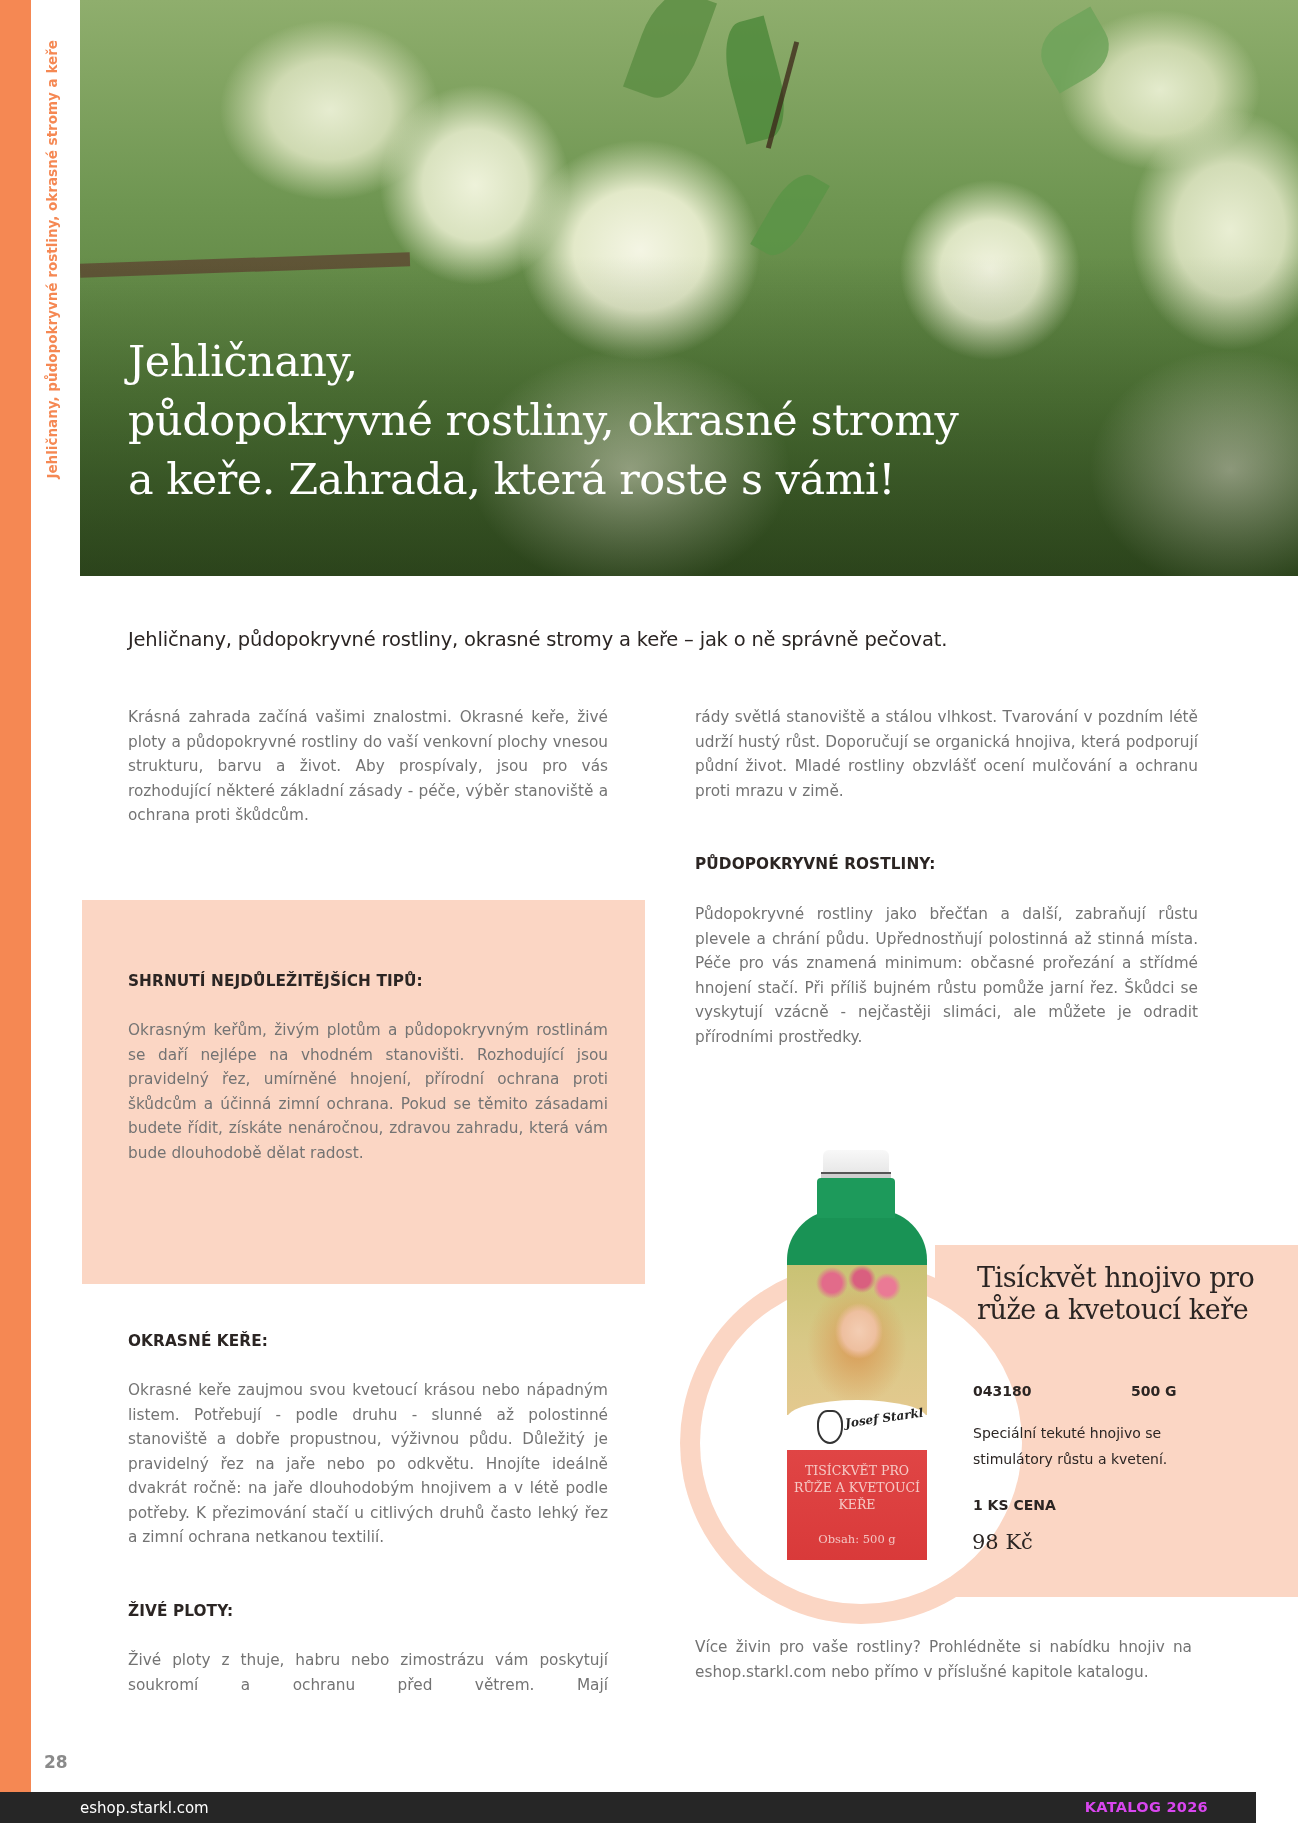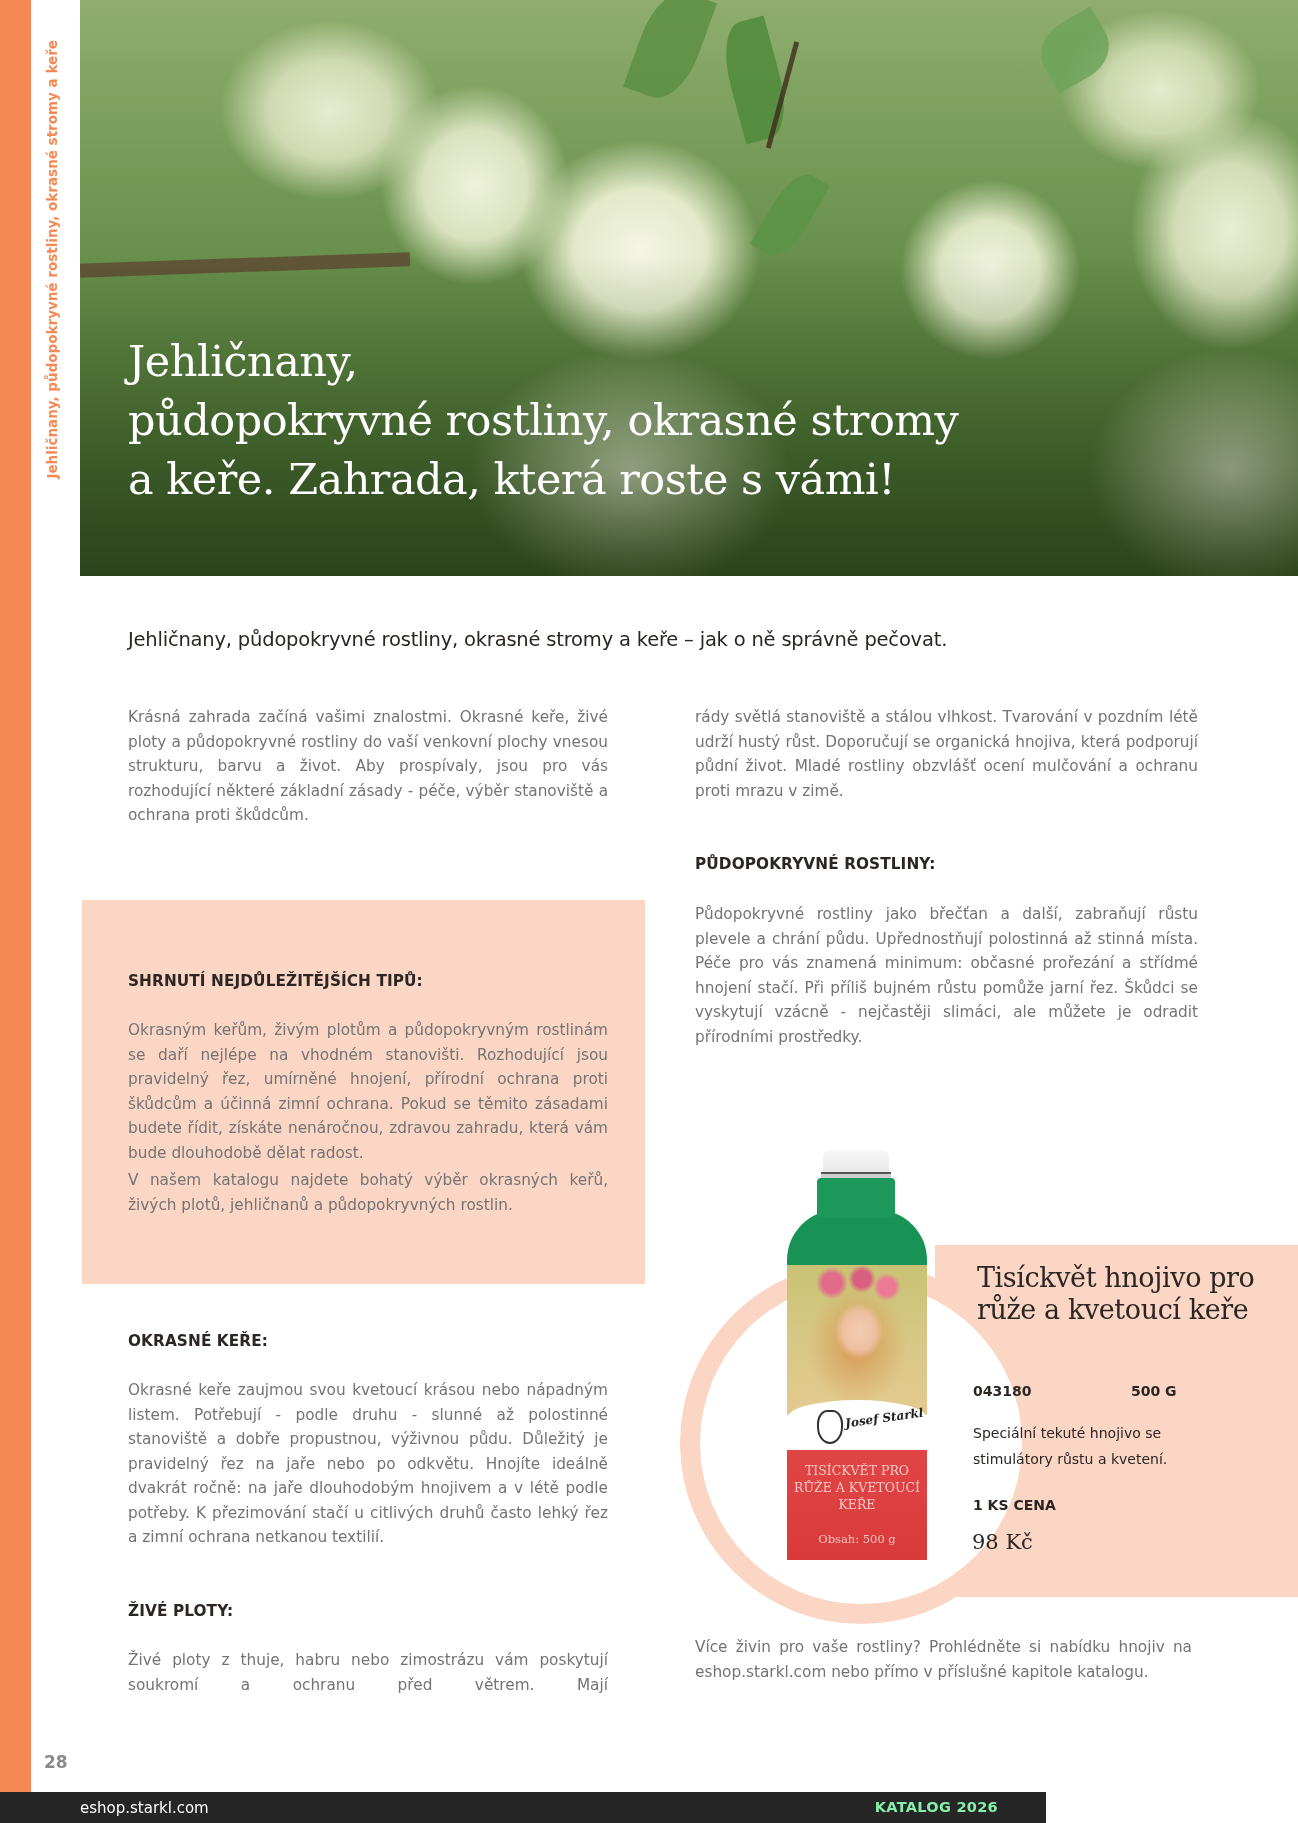--- a/index.html
+++ b/index.html
@@ -73,23 +73,23 @@
   .bottle .red-sub { position: absolute; left: 0; top: 382px; width: 140px; text-align: center; font-family: "DejaVu Serif", serif; font-size: 11.5px; color: #f3c3c0; }
 
   .promo-title { position: absolute; left: 977px; top: 1262px; width: 300px; font-family: "DejaVu Serif", serif; font-size: 27px; line-height: 32px; color: #2b2523; letter-spacing: -0.4px; }
   .promo-code { position: absolute; left: 973px; top: 1383px; font-size: 14px; font-weight: bold; color: #2b2523; text-align: center; }
   .promo-size { position: absolute; left: 1131px; top: 1383px; font-size: 14px; font-weight: bold; color: #2b2523; }
   .promo-desc { position: absolute; left: 973px; top: 1420px; width: 230px; font-size: 14px; line-height: 26px; color: #2b2523; }
   .promo-price-label { position: absolute; left: 973px; top: 1497px; font-size: 14px; font-weight: bold; color: #2b2523; }
   .promo-price { position: absolute; left: 972px; top: 1530px; font-family: "DejaVu Serif", serif; font-size: 21px; color: #2b2523; }
 
   .page-number { position: absolute; left: 44px; top: 1752px; font-size: 17px; font-weight: bold; color: #8a8a8a; }
-  .footer { position: absolute; left: 0; top: 1792px; width: 1046px; height: 31px; background: #262626; }
+  .footer { position: absolute; left: 0; top: 1792px; width: 1256px; height: 31px; background: #262626; }
   .footer-url { position: absolute; left: 80px; top: 7px; font-size: 15px; color: #ffffff; }
-  .footer-catalog { position: absolute; right: 48px; top: 7px; font-size: 14.5px; font-weight: bold; color: #86efac; letter-spacing: 0.3px; }
+  .footer-catalog { position: absolute; right: 48px; top: 7px; font-size: 14.5px; font-weight: bold; color: #d946ef; letter-spacing: 0.3px; }
 </style>
 </head>
 <body>
 
 <div class="side-bar"></div>
 <div class="side-label">Jehličnany, půdopokryvné rostliny, okrasné stromy a keře</div>
 
 <div class="hero">
   <div class="hero-leaf" style="left:560px;top:-10px;width:60px;height:110px;transform:rotate(20deg);"></div>
   <div class="hero-leaf" style="left:650px;top:20px;width:50px;height:120px;transform:rotate(-15deg);background:#4f8a3c;"></div>
@@ -106,21 +106,20 @@
   <div>a keře.  Zahrada, která roste s vámi!</div>
 </div>
 
 <div class="subheadline">Jehličnany, půdopokryvné rostliny, okrasné stromy a keře – jak o ně správně pečovat.</div>
 
 <div class="col-left para" style="top:705px;">Krásná zahrada začíná vašimi znalostmi. Okrasné keře, živé ploty a půdopokryvné rostliny do vaší venkovní plochy vnesou strukturu, barvu a život. Aby prospívaly, jsou pro vás rozhodující některé základní zásady - péče, výběr stanoviště a ochrana proti škůdcům.</div>
 
 <div class="tips-box">
   <div class="inner heading" style="top:32px;">SHRNUTÍ NEJDŮLEŽITĚJŠÍCH TIPŮ:</div>
   <div class="inner para" style="top:78px;">Okrasným keřům, živým plotům a půdopokryvným rostlinám se daří nejlépe na vhodném stanovišti. Rozhodující jsou pravidelný řez, umírněné hnojení, přírodní ochrana proti škůdcům a účinná zimní ochrana. Pokud se těmito zásadami budete řídit, získáte nenáročnou, zdravou zahradu, která vám bude dlouhodobě dělat radost.</div>
-  <div class="inner para" style="top:228px;">V našem katalogu najdete bohatý výběr okrasných keřů, živých plotů, jehličnanů a půdopokryvných rostlin.</div>
 </div>
 
 <div class="col-left heading" style="top:1332px;">OKRASNÉ KEŘE:</div>
 <div class="col-left para" style="top:1378px;">Okrasné keře zaujmou svou kvetoucí krásou nebo nápadným listem. Potřebují - podle druhu - slunné až polostinné stanoviště a dobře propustnou, výživnou půdu. Důležitý je pravidelný řez na jaře nebo po odkvětu. Hnojíte ideálně dvakrát ročně: na jaře dlouhodobým hnojivem a v létě podle potřeby. K přezimování stačí u citlivých druhů často lehký řez a zimní ochrana netkanou textilií.</div>
 
 <div class="col-left heading" style="top:1602px;">ŽIVÉ PLOTY:</div>
 <div class="col-left para" style="top:1648px;text-align-last:justify;">Živé ploty z thuje, habru nebo zimostrázu vám poskytují soukromí a ochranu před větrem. Mají</div>
 
 <div class="col-right para" style="top:705px;">rády světlá stanoviště a stálou vlhkost. Tvarování v pozdním létě udrží hustý růst. Doporučují se organická hnojiva, která podporují půdní život. Mladé rostliny obzvlášť ocení mulčování a ochranu proti mrazu v zimě.</div>
 <div class="col-right heading" style="top:855px;">PŮDOPOKRYVNÉ ROSTLINY:</div>

